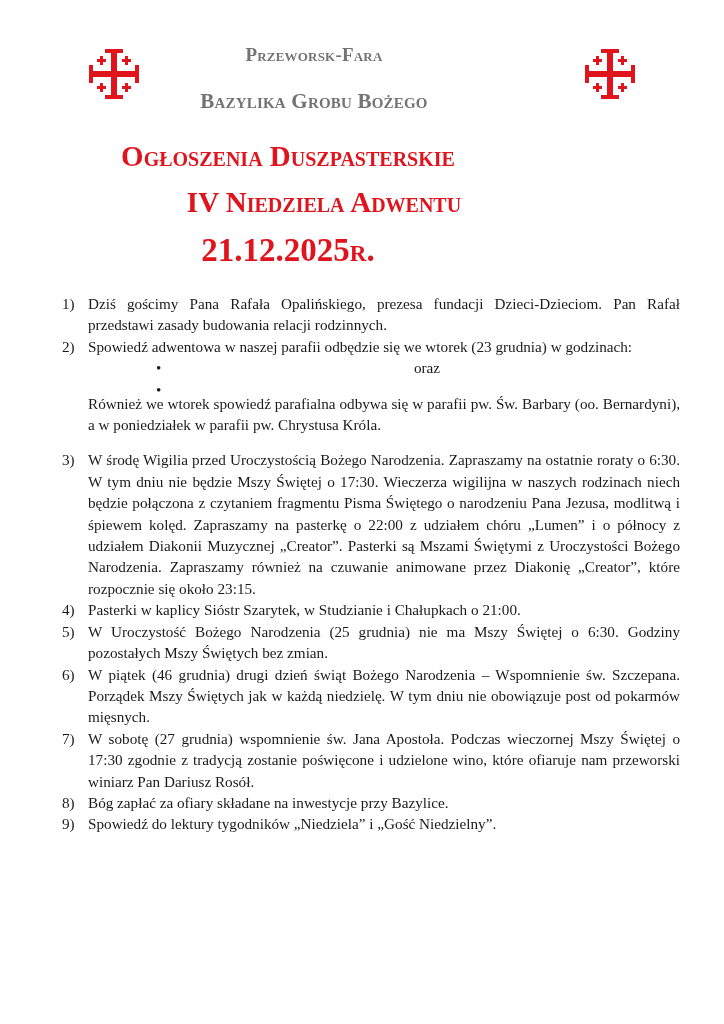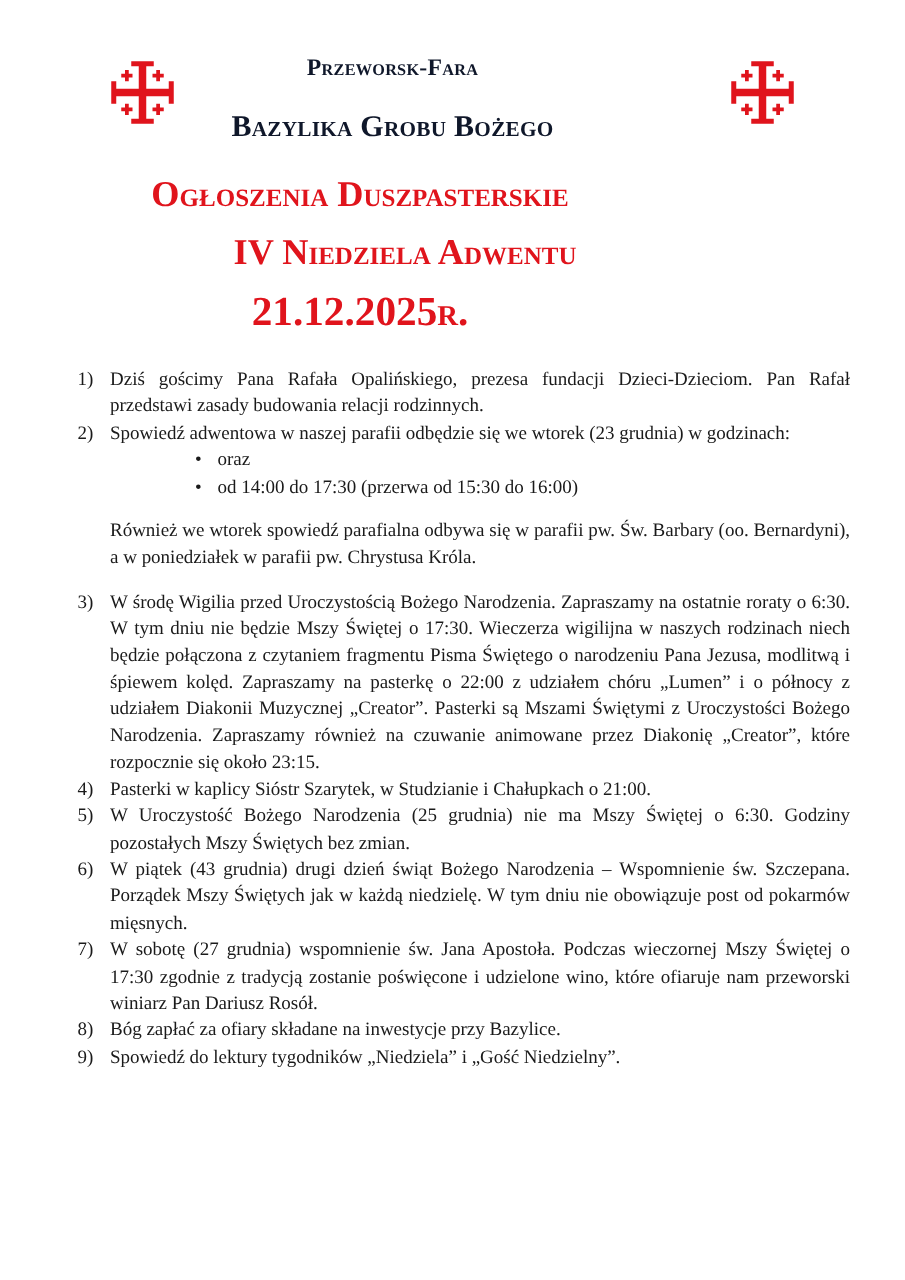--- a/index.html
+++ b/index.html
@@ -3,37 +3,37 @@
   <meta charset="utf-8">
   <style>
     html, body { margin: 0; padding: 0; background: #ffffff; }
     body { width: 724px; height: 1024px; position: relative; overflow: hidden;
       font-family: "Liberation Serif", "DejaVu Serif", serif; color: #1a1a1a; }
     .cross { position: absolute; top: 46px; width: 56px; height: 56px; }
     .cross.left { left: 86px; }
     .cross.right { left: 582px; }
     .hdr { position: absolute; left: 0; width: 628px; text-align: center;
       font-family: "Liberation Serif", serif; font-weight: bold; font-variant: small-caps;
-      color: #0f172a; }
+      color: #737373; }
     .hdr1 { top: 44px; font-size: 19px; letter-spacing: 0.2px; }
-    .hdr2 { top: 89px; font-size: 24px; letter-spacing: 0.2px; }
+    .hdr2 { top: 89px; font-size: 21px; letter-spacing: 0.2px; }
     .title { position: absolute; left: 0; width: 576px; text-align: center;
       font-family: "Liberation Serif", serif; font-weight: bold; color: #e0141c; }
     .t1 { top: 140px; font-size: 29px; font-variant: small-caps; }
     .t2 { top: 186px; font-size: 29px; font-variant: small-caps; margin-left: 36px; }
     .t3 { top: 232px; font-size: 33px; font-variant: small-caps; }
     .content { position: absolute; left: 62px; top: 293px; width: 618px;
       font-family: "Liberation Serif", serif; font-size: 15.2px; line-height: 21.4px; }
     .item { display: flex; text-align: justify; }
     .num { width: 26px; flex: none; }
     .itext { flex: 1; }
     .bullets { margin: 0 0 0 94px; padding: 0; list-style: none; }
     .bullets li { position: relative; padding-left: 18px; }
     .bullets li .dot { position: absolute; left: 0; top: 0; }
-    .oraz { padding-left: 18px; margin-left: 94px; }
+    .oraz { padding-left: 18px; margin-left: 94px; text-align: center; }
     .please { text-align: center; margin-top: 15px; padding-left: 26px; }
     .also { margin-top: 14px; padding-left: 26px; text-align: justify; }
     .gap { height: 14px; }
   </style>
 </head>
 <body>
 
 <svg class="cross left" viewBox="0 0 56 56">
   <g fill="#e0141c">
     <rect x="25" y="4" width="6" height="48"></rect>
@@ -85,39 +85,39 @@
   </div>
   <div class="item">
     <span class="num">2)</span>
     <span class="itext">Spowiedź adwentowa w naszej parafii odbędzie się we wtorek (23 grudnia) w godzinach:</span>
   </div>
   <ul class="bullets">
     <li><span class="dot">•</span></li>
   </ul>
   <div class="oraz">oraz</div>
   <ul class="bullets">
-    <li><span class="dot">•</span><span>od 14:00 do 17:30 (przerwa od 15:30 do 16:00)</span></li>
+    <li><span class="dot">•</span></li>
   </ul>
   <div class="also">Również we wtorek spowiedź parafialna odbywa się w parafii pw. Św. Barbary (oo. Bernardyni), a w poniedziałek w parafii pw. Chrystusa Króla.</div>
   <div class="gap"></div>
   <div class="item">
     <span class="num">3)</span>
     <span class="itext">W środę Wigilia przed Uroczystością Bożego Narodzenia. Zapraszamy na ostatnie roraty o 6:30. W tym dniu nie będzie Mszy Świętej o 17:30. Wieczerza wigilijna w naszych rodzinach niech będzie połączona z czytaniem fragmentu Pisma Świętego o narodzeniu Pana Jezusa, modlitwą i śpiewem kolęd. Zapraszamy na pasterkę o 22:00 z udziałem chóru „Lumen” i o północy z udziałem Diakonii Muzycznej „Creator”. Pasterki są Mszami Świętymi z Uroczystości Bożego Narodzenia. Zapraszamy również na czuwanie animowane przez Diakonię „Creator”, które rozpocznie się około 23:15.</span>
   </div>
   <div class="item">
     <span class="num">4)</span>
     <span class="itext">Pasterki w kaplicy Sióstr Szarytek, w Studzianie i Chałupkach o 21:00.</span>
   </div>
   <div class="item">
     <span class="num">5)</span>
     <span class="itext">W Uroczystość Bożego Narodzenia (25 grudnia) nie ma Mszy Świętej o 6:30. Godziny pozostałych Mszy Świętych bez zmian.</span>
   </div>
   <div class="item">
     <span class="num">6)</span>
-    <span class="itext">W piątek (43 grudnia) drugi dzień świąt Bożego Narodzenia – Wspomnienie św. Szczepana. Porządek Mszy Świętych jak w każdą niedzielę. W tym dniu nie obowiązuje post od pokarmów mięsnych.</span>
+    <span class="itext">W piątek (46 grudnia) drugi dzień świąt Bożego Narodzenia – Wspomnienie św. Szczepana. Porządek Mszy Świętych jak w każdą niedzielę. W tym dniu nie obowiązuje post od pokarmów mięsnych.</span>
   </div>
   <div class="item">
     <span class="num">7)</span>
     <span class="itext">W sobotę (27 grudnia) wspomnienie św. Jana Apostoła. Podczas wieczornej Mszy Świętej o 17:30 zgodnie z tradycją zostanie poświęcone i udzielone wino, które ofiaruje nam przeworski winiarz Pan Dariusz Rosół.</span>
   </div>
   <div class="item">
     <span class="num">8)</span>
     <span class="itext">Bóg zapłać za ofiary składane na inwestycje przy Bazylice.</span>
   </div>
   <div class="item">

